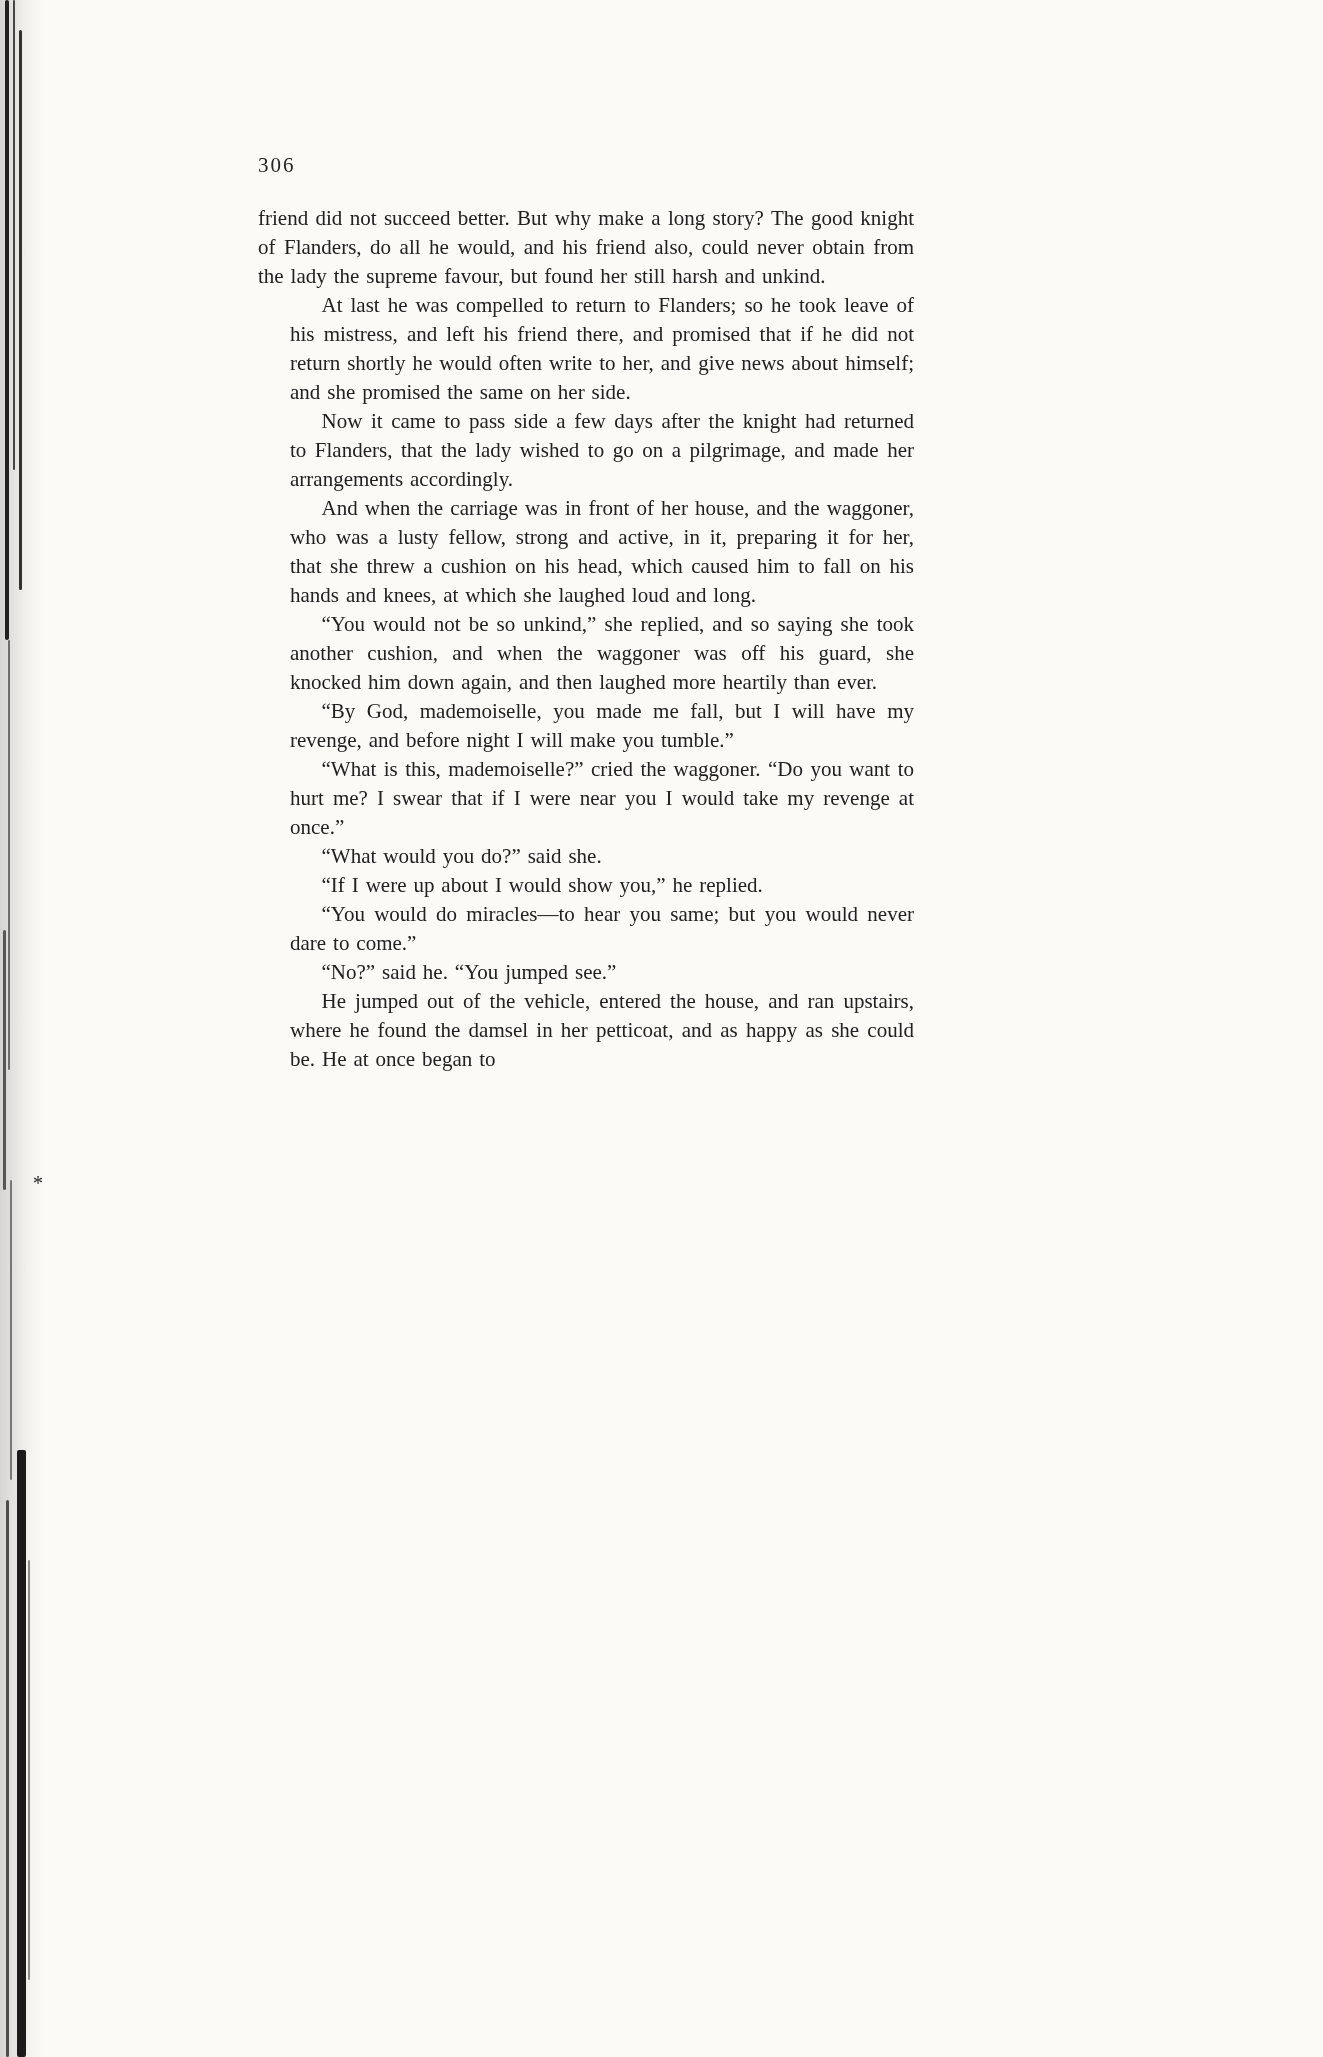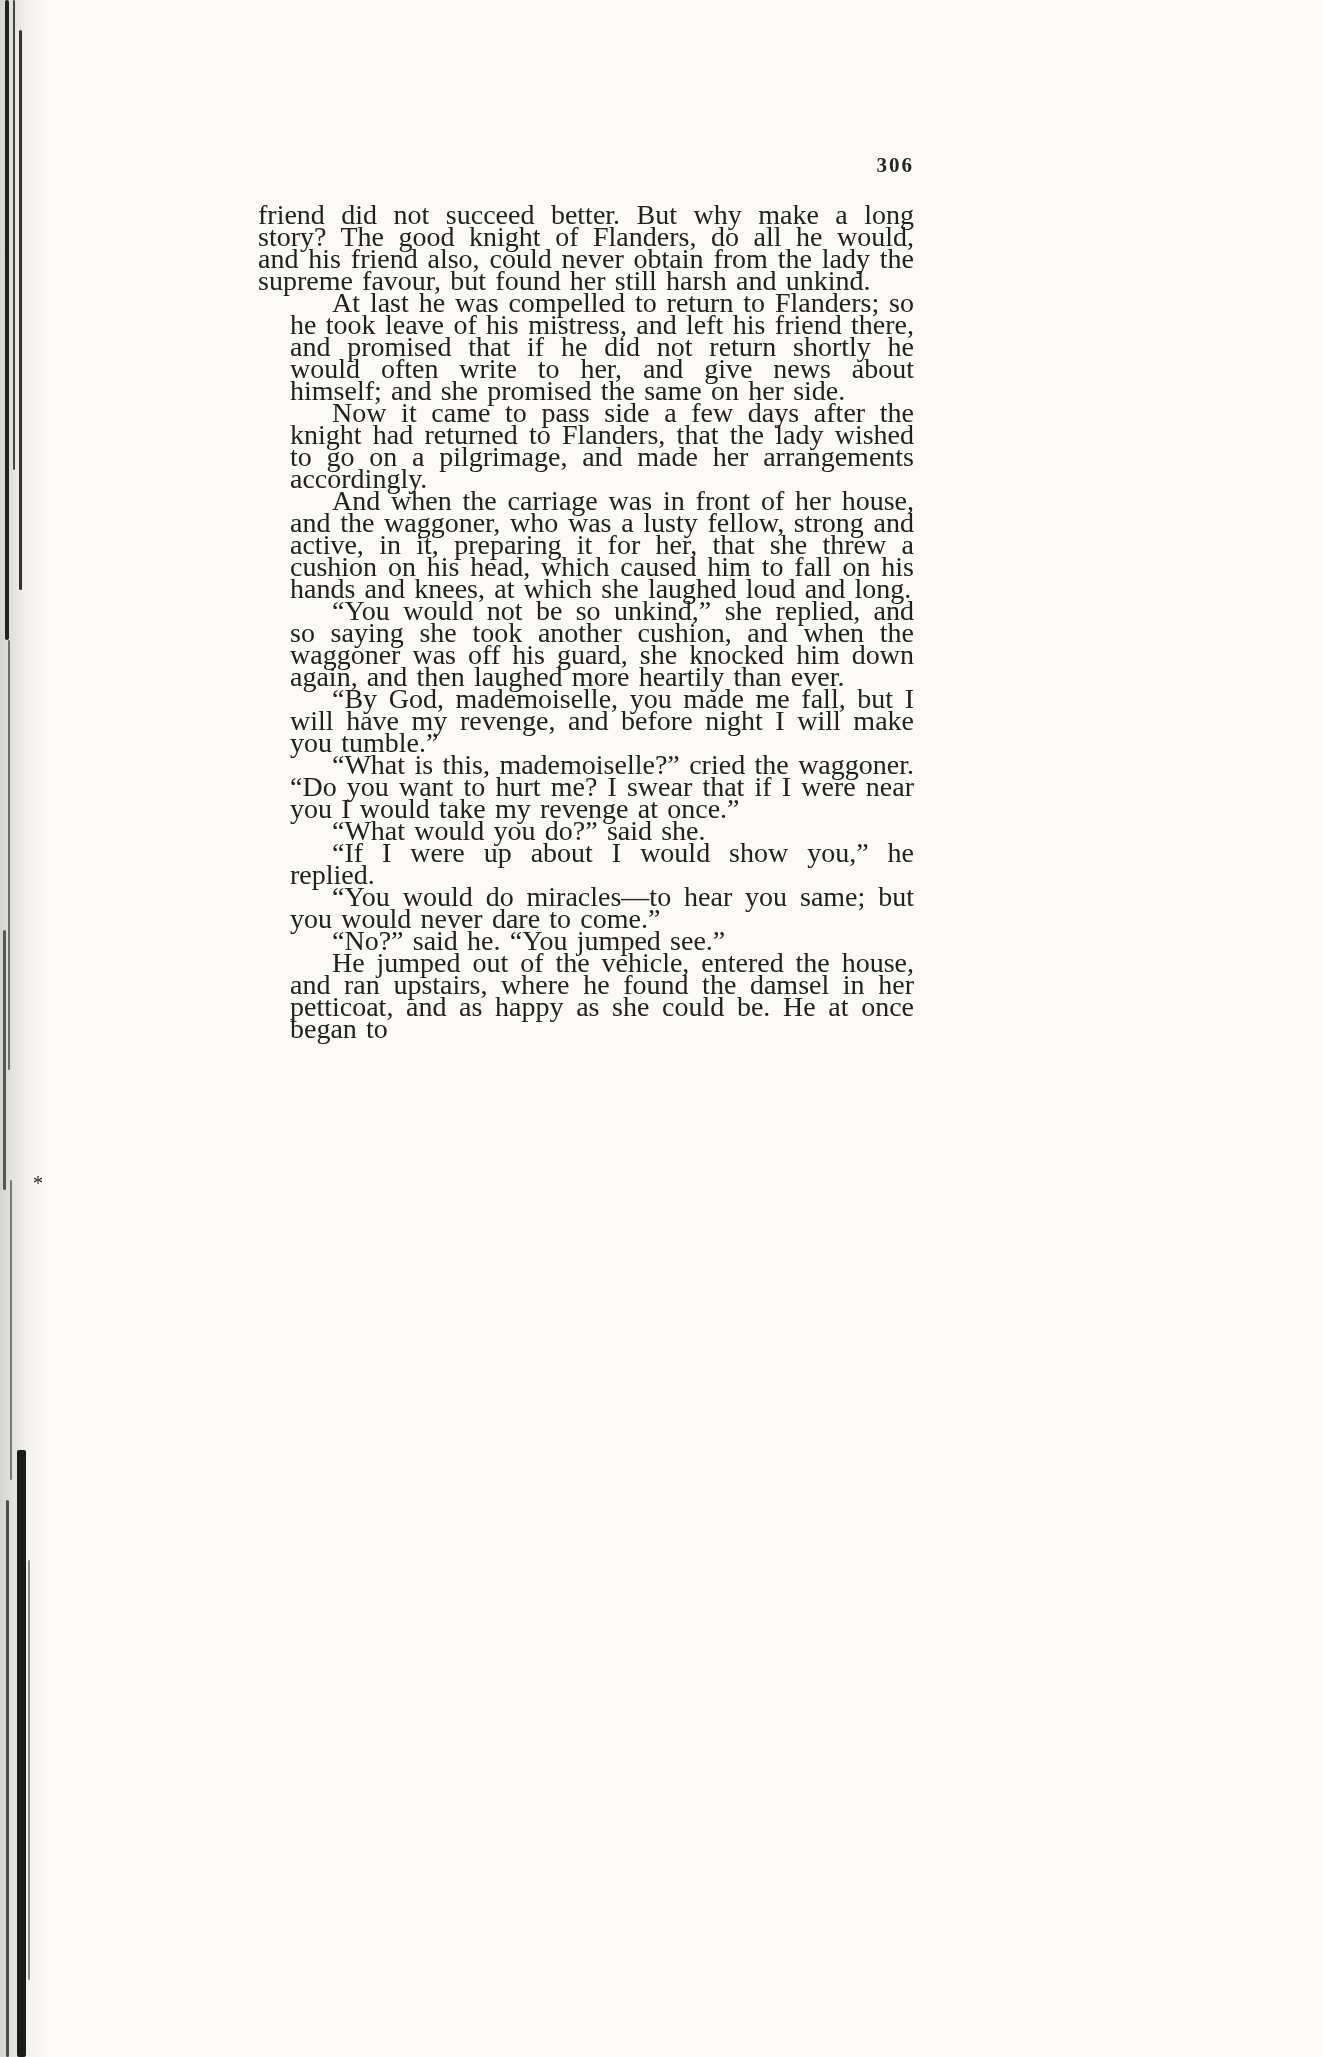--- a/index.html
+++ b/index.html
@@ -47,34 +47,33 @@
     top: 1172px;
     font-size: 20px;
     color: #1c1c1c;
   }
 
   .page-number {
     position: absolute;
     top: 153px;
     left: 258px;
     width: 656px;
-    text-align: right;
+    text-align: left;
     font-size: 21px;
     letter-spacing: 2px;
     color: #242424;
-    font-weight: bold;
   }
 
   .text-block {
     position: absolute;
     top: 204px;
     left: 258px;
     width: 656px;
-    font-size: 28px;
-    line-height: 22px;
+    font-size: 21px;
+    line-height: 29px;
     text-align: justify;
     color: #212121;
   }
   .text-block p {
     margin: 0;
     word-spacing: 0.08em;
   }
   .text-block p.indent {
     text-indent: 1.5em;
     margin-left: 32px;

